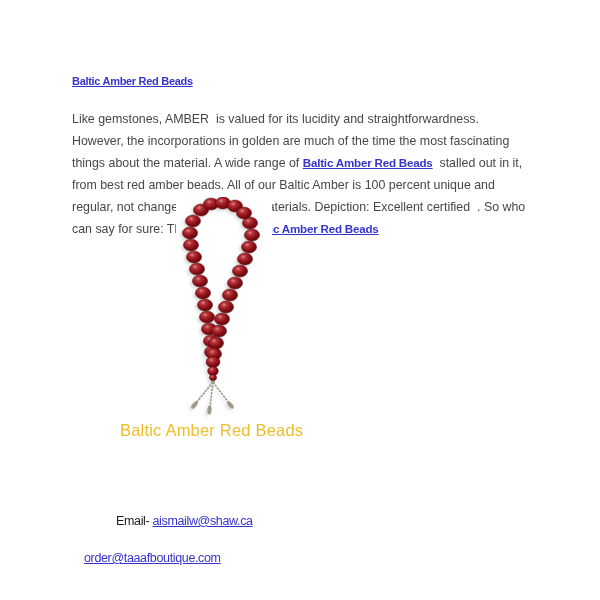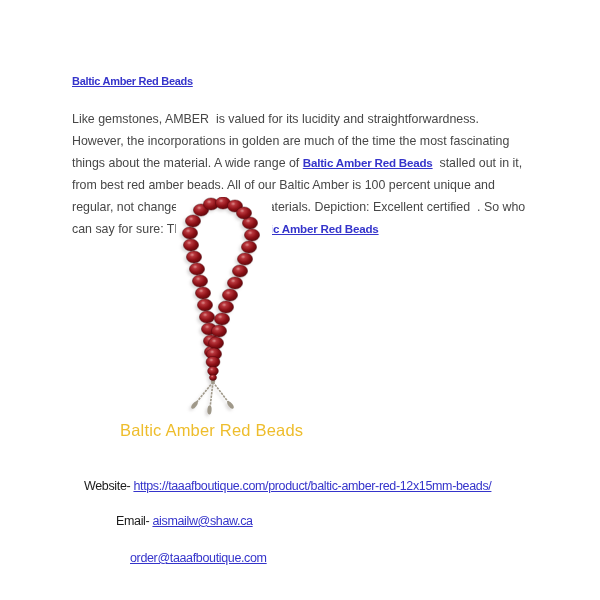--- a/index.html
+++ b/index.html
@@ -34,21 +34,21 @@
     position:absolute;left:120px;top:421px;
     font-size:16.5px;line-height:19px;color:#eebd2c;letter-spacing:0.2px;
   }
 
   .contact-line{
     position:absolute;left:84px;
     font-size:12.5px;letter-spacing:-0.35px;line-height:15px;color:#1b1b1b;
   }
   .contact-line.website{top:479px;}
   .contact-line.email{top:514px;margin-left:32px;}
-  .contact-line.order{top:551px;margin-left:46px;}
+  .contact-line.order{top:551px;}
   .contact-line.phone{top:583px;}
 </style>
 </head>
 <body>
 
 <div class="page">
 
   <a class="heading">Baltic Amber Red Beads</a>
 
   <p class="desc"><span>Like gemstones, AMBER  is valued for its lucidity and straightforwardness. However, the incorporations in golden are much of the time the most fascinating things about the material. A wide range of </span><a>Baltic Amber Red Beads</a><span>  stalled out in it, from best red amber beads. All of our Baltic Amber is 100 percent unique and regular, not changed, engineered materials. Depiction: Excellent certified  . So who can say for sure: That it is pure  </span><a>Baltic Amber Red Beads</a></p>
@@ -110,20 +110,19 @@
 
         <ellipse cx="37" cy="165" rx="7" ry="5.6"></ellipse>
         <ellipse cx="37" cy="174" rx="5.4" ry="4.6"></ellipse>
         <ellipse cx="37" cy="180.5" rx="3.6" ry="3"></ellipse>
       </g>
     </svg>
   </figure>
 
   <div class="caption">Baltic Amber Red Beads</div>
 
-  <div class="contact-line website"><span>Website- </span><a>https://taaafboutique.com/product/baltic-amber-red-12x15mm-beads/</a></div>
 
   <div class="contact-line email"><span>Email- </span><a>aismailw@shaw.ca</a></div>
 
   <div class="contact-line order"><a>order@taaafboutique.com</a></div>
 
 
 </div>
 
 </body></html>

